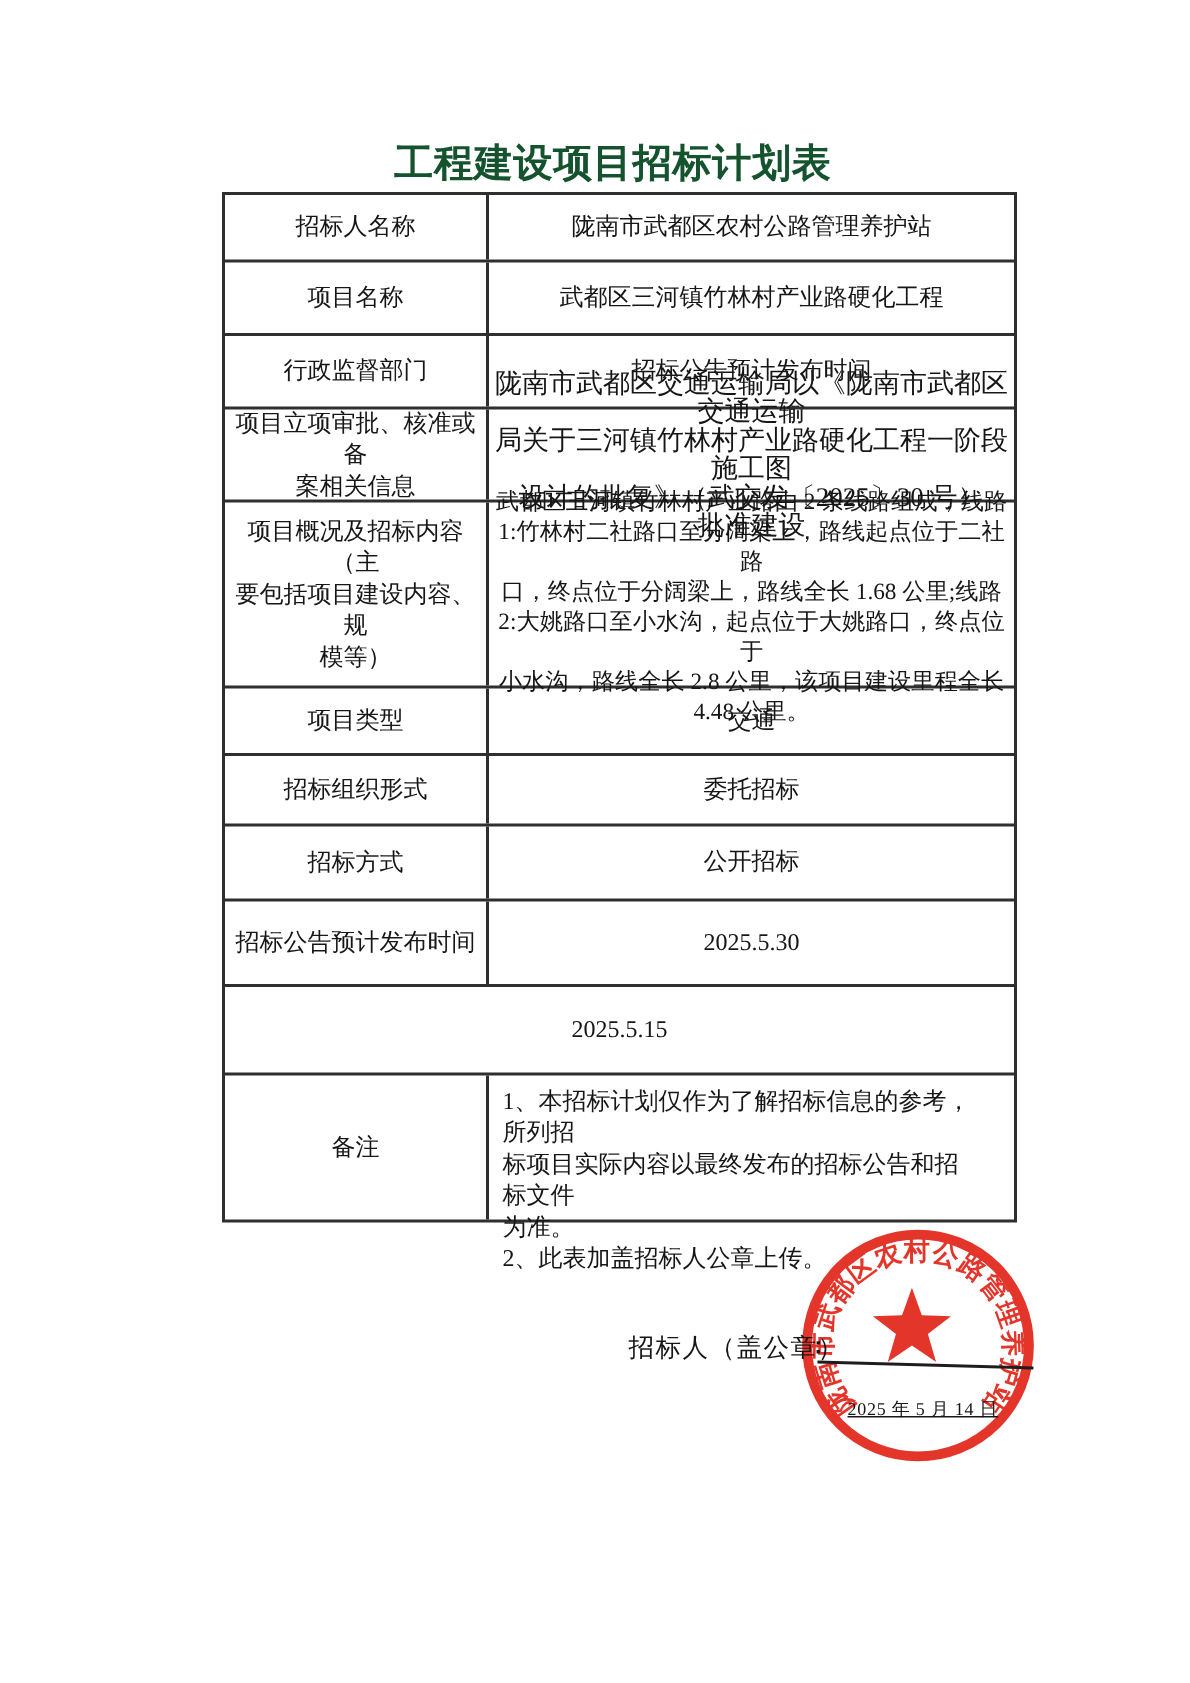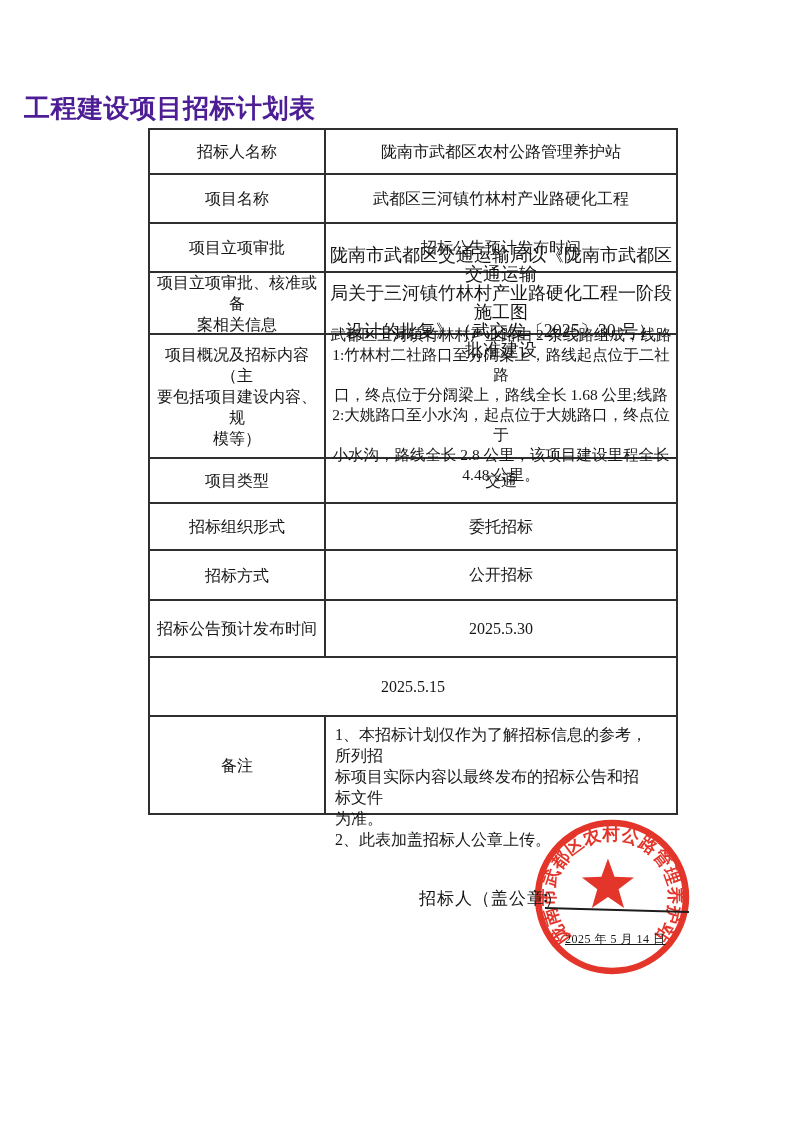--- a/index.html
+++ b/index.html
@@ -6,23 +6,23 @@
   .page{
     position:relative;
     width:793px;height:1122px;
     background:#ffffff;
     overflow:hidden;
     font-family:"Liberation Serif","DejaVu Serif",serif;
     color:#161616;
   }
   .title{
     position:absolute;top:91px;left:24px;width:769px;
-    text-align:left;
+    text-align:center;
     font-size:26px;font-weight:bold;letter-spacing:0.5px;
-    color:#4c1d95;
+    color:#14532d;
   }
   .bid-table{
     position:absolute;left:148px;top:128px;width:530px;
     border:2px solid #2f2f2f;
     box-sizing:border-box;
     background:transparent;
     z-index:2;
   }
   .tr{display:flex;border-top:2px solid #2f2f2f;}
   .tr:first-child{border-top:none;}
@@ -73,21 +73,21 @@
   <div class="bid-table">
     <div class="tr" style="height:43px">
       <div class="td label">招标人名称</div>
       <div class="td value">陇南市武都区农村公路管理养护站</div>
     </div>
     <div class="tr" style="height:47px">
       <div class="td label">项目名称</div>
       <div class="td value">武都区三河镇竹林村产业路硬化工程</div>
     </div>
     <div class="tr" style="height:47px">
-      <div class="td label">项目立项审批</div>
+      <div class="td label">行政监督部门</div>
       <div class="td value">招标公告预计发布时间</div>
     </div>
     <div class="tr r-approval" style="height:60px">
       <div class="td label">项目立项审批、核准或备
 案相关信息</div>
       <div class="td value">陇南市武都区交通运输局以《陇南市武都区交通运输
 局关于三河镇竹林村产业路硬化工程一阶段施工图
 设计的批复》（武交发〔2025〕30 号）　批准建设</div>
     </div>
     <div class="tr r-overview" style="height:122px">

